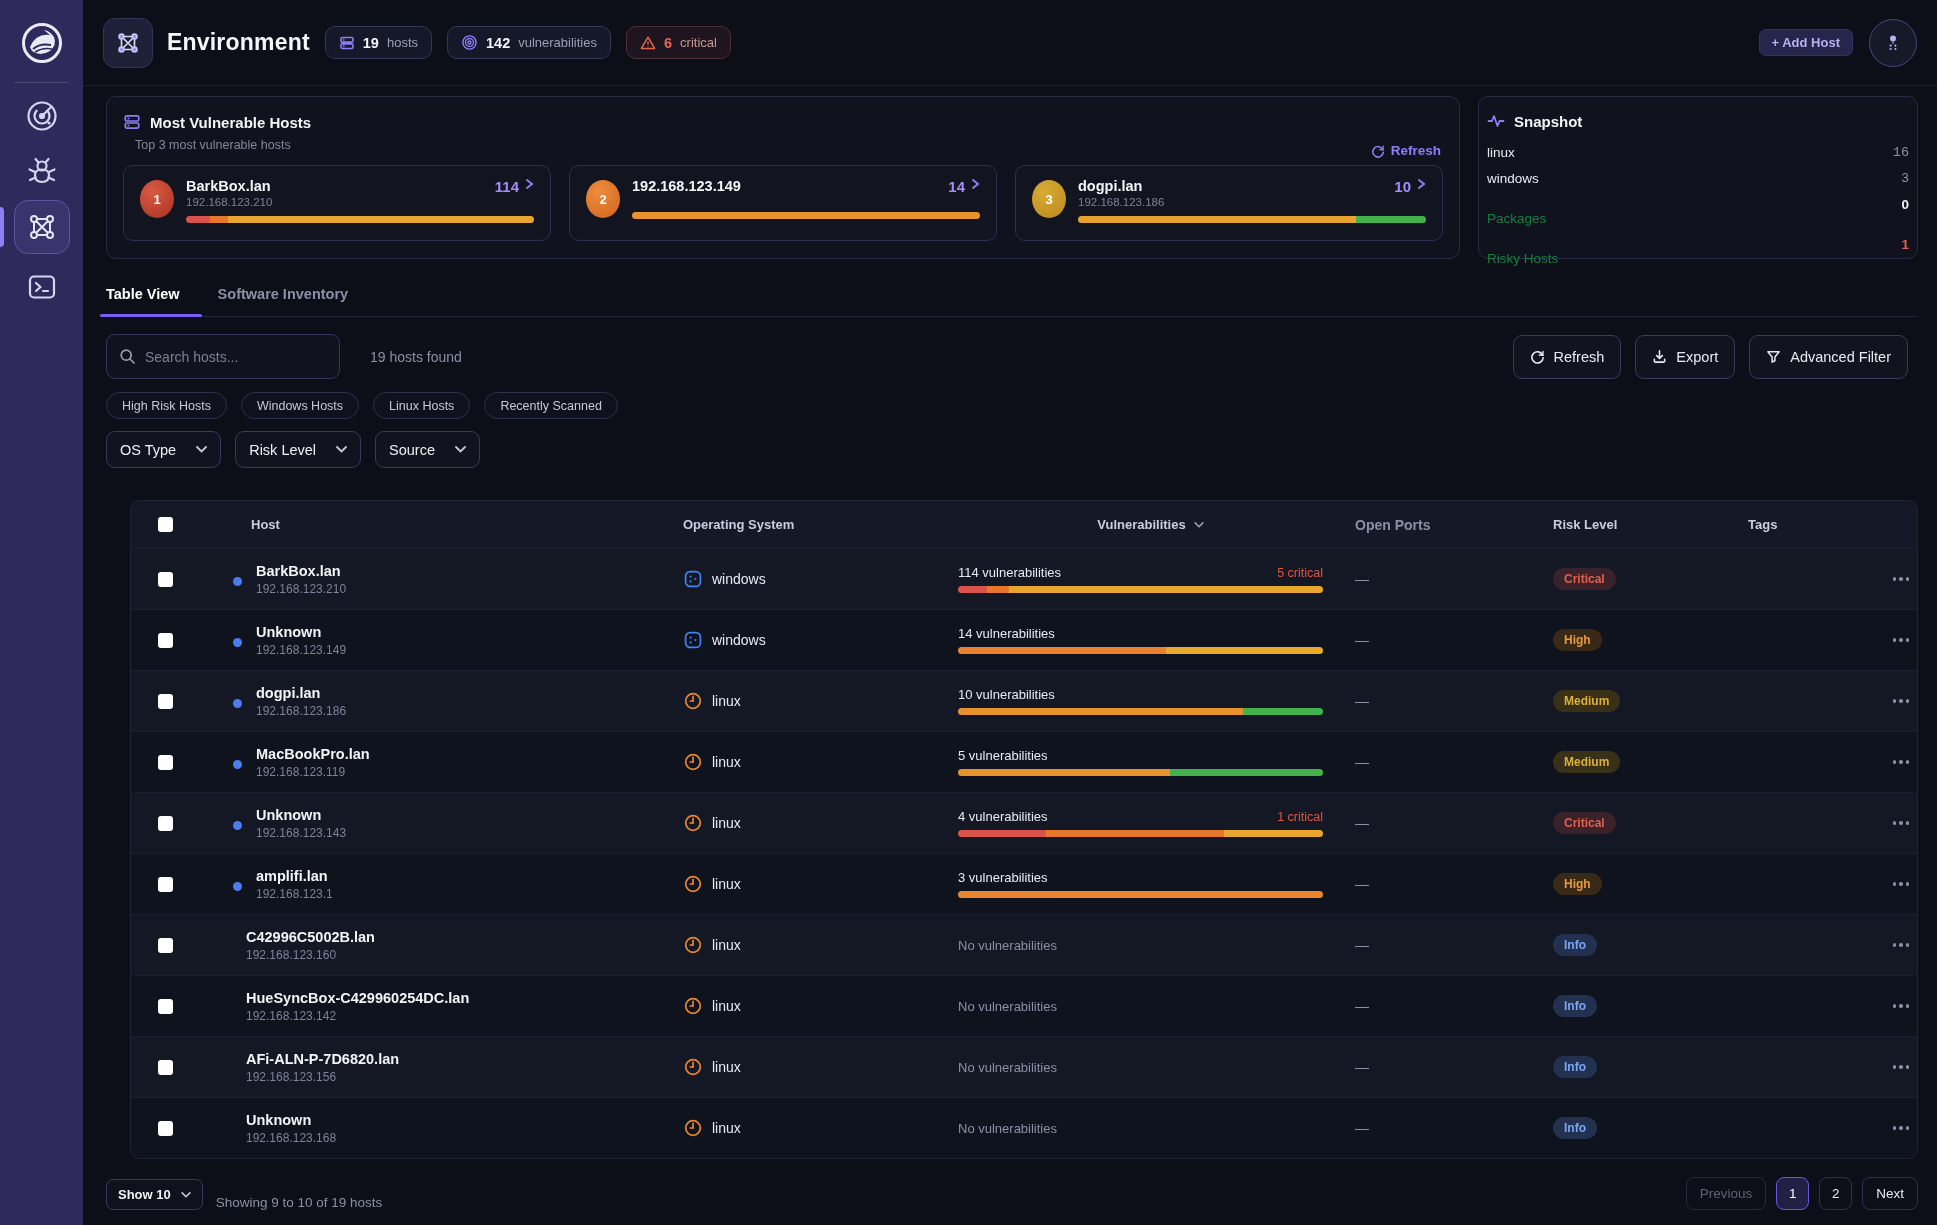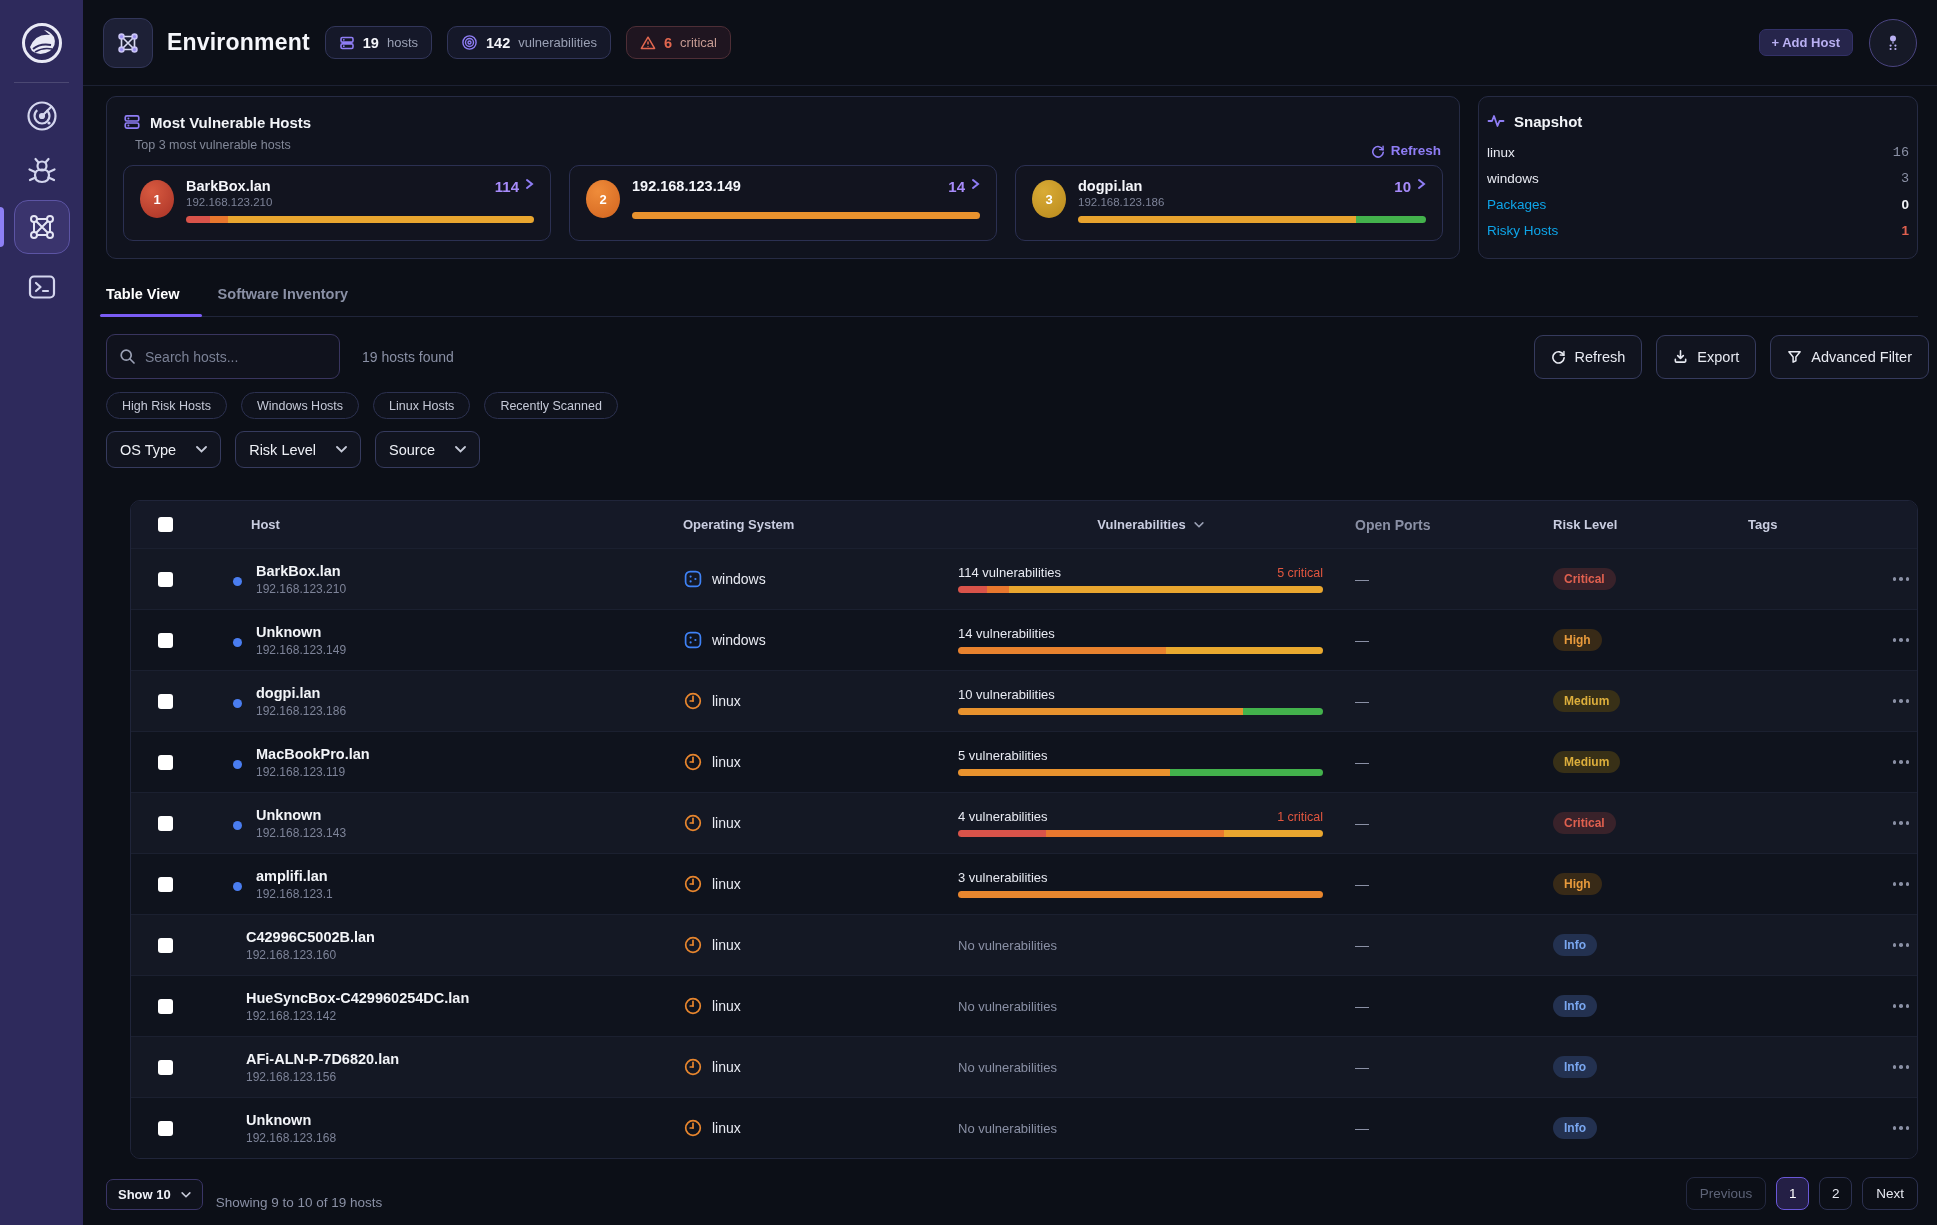--- a/index.html
+++ b/index.html
@@ -54,35 +54,35 @@
   .card-name { font-size:14.5px; font-weight:bold; color:#f5f6fb; }
   .card-ip { font-size:11.5px; color:#7d8398; margin-top:2px; }
   .card-count { margin-left:auto; display:flex; align-items:flex-start; gap:6px; color:#a78bfa; font-size:15px; font-weight:bold; }
   .bar { height:7px; border-radius:4px; overflow:hidden; display:flex; margin-top:8px; }
   .bar-seg { height:100%; }
 
   .snapshot-panel { width:440px; padding:15px 8px; }
   .snap-rows { margin-top:10px; }
   .snap-row { display:flex; font-size:13.5px; line-height:26px; }
   .snap-row .sv { margin-left:auto; }
-  .snap-bright { color:#e8eaf2; } .snap-muted { color:#0ea5e9; }
+  .snap-bright { color:#e8eaf2; } .snap-muted { color:#15803d;margin-top:14px; }
   .sv-muted { color:#8a90a5;font-family:Liberation Mono, monospace; } .sv-bright { color:#f2f4f8; font-weight:bold; } .sv-red { color:#e0604f; font-weight:bold; }
 
   
   .tabs-row { position:absolute; top:282px; left:23px; right:19px; border-bottom:1px solid #20253a; display:flex; gap:38px; }
   .tab { position:relative; padding:4px 0 14px; font-size:14.5px; font-weight:bold; color:#8a90a5; cursor:pointer; }
   .tab.active { color:#ffffff; }
   .tab.active::after { content:""; position:absolute; left:-6px; right:-22px; bottom:-1px; height:3px; background:#7a5cf5; border-radius:2px; }
 
   
-  .toolbar { position:absolute; top:334px; left:23px; right:8px; height:45px; display:flex; align-items:center; }
+  .toolbar { position:absolute; top:334px; left:23px; right:29px; height:45px; display:flex; align-items:center; }
   .search-box { width:234px; height:45px; border:1px solid #39355f; border-radius:9px; background:#10121d; display:flex; align-items:center; padding:0 12px; gap:9px; }
   .search-box input { flex:1; background:transparent; border:none; outline:none; color:#e8eaf2; font-size:14px; font-family:"Liberation Sans",sans-serif; }
   .search-box input::placeholder { color:#7a8095; }
-  .hosts-found { margin-left:22px; font-size:14px; color:#8a90a5; }
+  .hosts-found { margin-left:30px; font-size:14px; color:#8a90a5; }
   .toolbar-buttons { margin-left:auto; display:flex; gap:14px; }
   .tbtn { height:44px; padding:0 16px; border-radius:9px; border:1px solid #363b5e; background:#11141f; color:#e8eaf2; font-size:14.5px; display:flex; align-items:center; gap:9px; cursor:pointer; }
 
   
   .chips { position:absolute; top:392px; left:23px; display:flex; gap:14px; }
   .chip { height:27px; padding:0 15px; display:flex; align-items:center; border-radius:14px; border:1px solid #2c3150; background:#0f121c; color:#c6cad8; font-size:12.5px; cursor:pointer; }
   .filters { position:absolute; top:431px; left:23px; display:flex; gap:14px; }
   .fselect { height:37px; padding:0 13px; border-radius:9px; border:1px solid #363b5e; background:#11141f; color:#eef0f6; font-size:14.5px; display:flex; align-items:center; gap:20px; cursor:pointer; }
 
   

